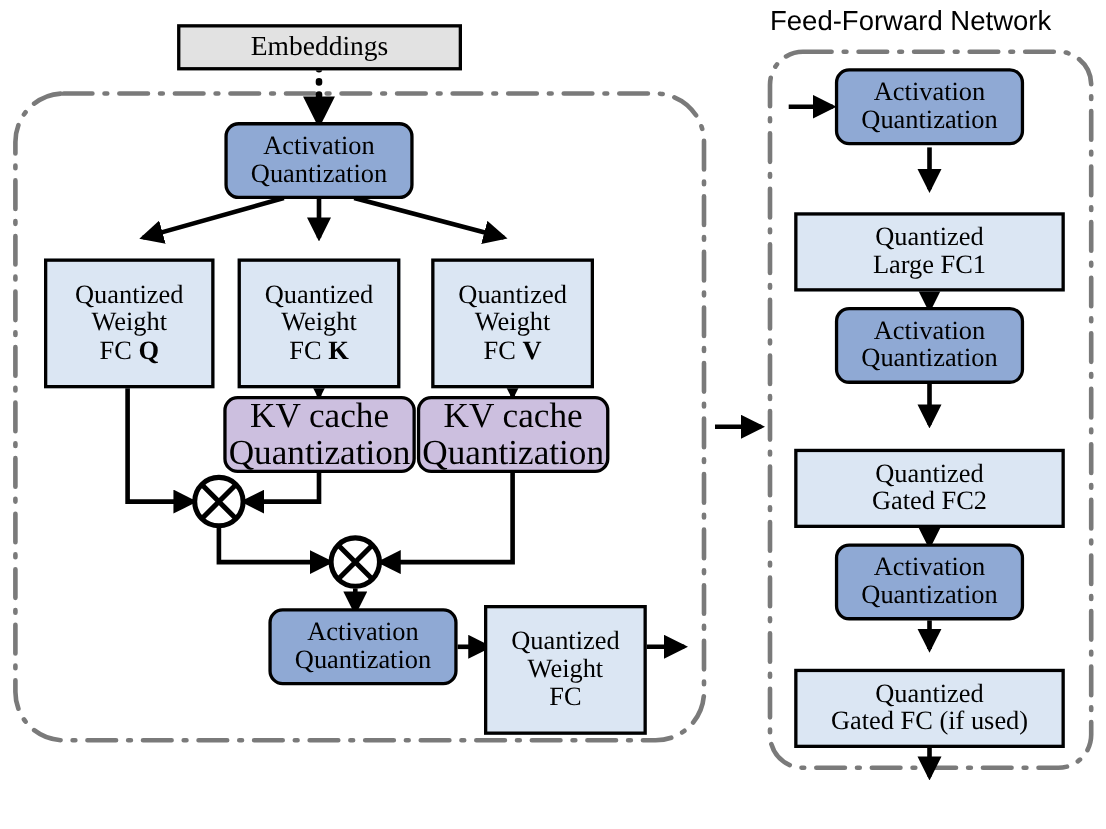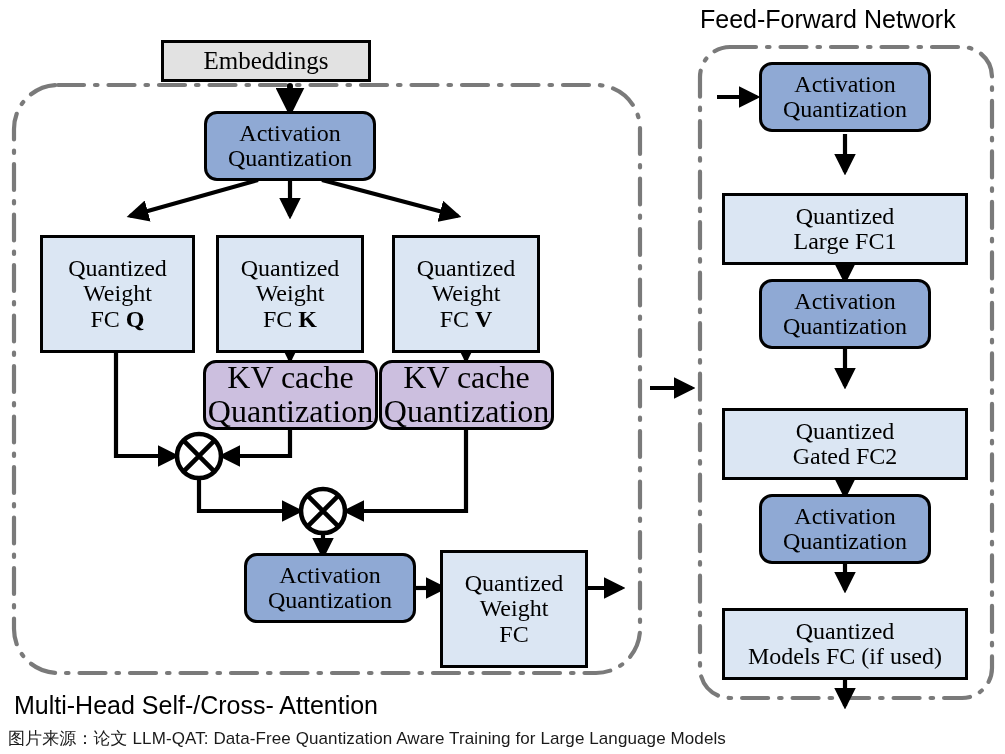--- a/index.html
+++ b/index.html
@@ -148,21 +148,21 @@
     <g>
       <circle cx="199" cy="456" r="22" fill="#ffffff" stroke="#000000" stroke-width="4.6"></circle>
       <path d="M 183.4 440.4 L 214.6 471.6 M 214.6 440.4 L 183.4 471.6" stroke="#000000" stroke-width="4.6" stroke-linecap="butt"></path>
     </g>
     <g>
       <circle cx="323" cy="511" r="22" fill="#ffffff" stroke="#000000" stroke-width="4.6"></circle>
       <path d="M 307.4 495.4 L 338.6 526.6 M 338.6 495.4 L 307.4 526.6" stroke="#000000" stroke-width="4.6" stroke-linecap="butt"></path>
     </g>
   </svg>
 
-  <div class="node node-embeddings" style="left:161px; top:40px; width:210px; height:42px;">
+  <div class="node node-embeddings" style="left:161px; top:22px; width:259px; height:42px;">
     <span class="ln">Embeddings</span>
   </div>
 
   <div class="node node-act" style="left:204px; top:111px; width:172px; height:70px;">
     <span class="ln">Activation</span>
     <span class="ln">Quantization</span>
   </div>
 
   <div class="node node-wfc" style="left:40px; top:215px; width:155px; height:118px;">
     <span class="ln">Quantized</span>
@@ -223,22 +223,20 @@
     <span class="ln">Gated FC2</span>
   </div>
 
   <div class="node node-act" style="left:759px; top:494px; width:172px; height:70px;">
     <span class="ln">Activation</span>
     <span class="ln">Quantization</span>
   </div>
 
   <div class="node node-wfc" style="left:722px; top:588px; width:246px; height:72px;">
     <span class="ln">Quantized</span>
-    <span class="ln">Models FC (if used)</span>
+    <span class="ln">Gated FC (if used)</span>
   </div>
 
   <div class="panel-label" style="left:700px; top:5px; width:292px;">Feed-Forward Network</div>
 
-  <div class="panel-label" style="left:14px; top:691px; width:626px;">Multi-Head Self-/Cross- Attention</div>
-
-  <div class="caption">图片来源：论文 LLM-QAT: Data-Free Quantization Aware Training for Large Language Models</div>
+
 
 </div>
 
 </body></html>

